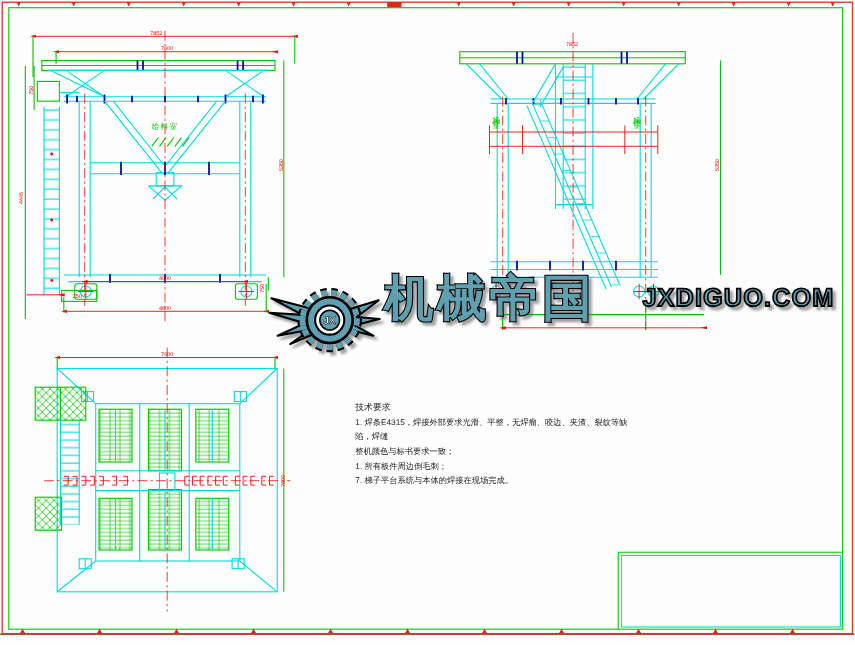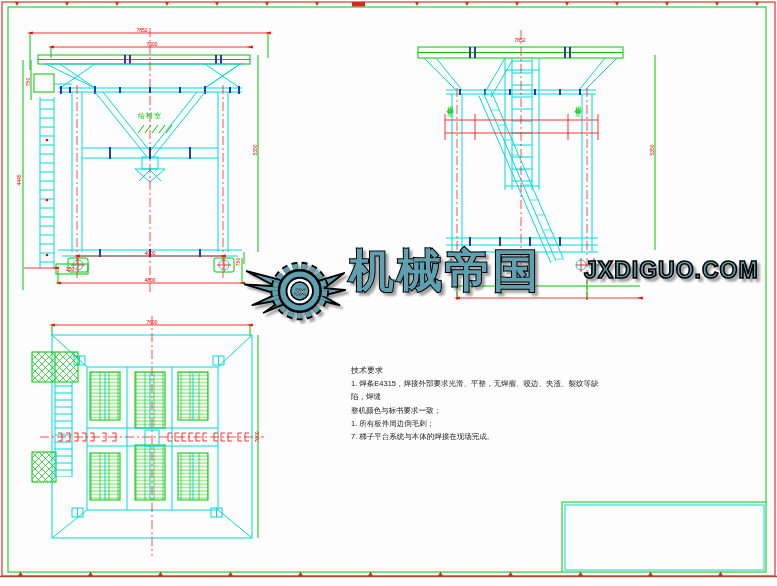--- a/index.html
+++ b/index.html
@@ -14,21 +14,21 @@
   .cyt{stroke:var(--cyan);fill:none;stroke-width:.7;}
   .gr{stroke:var(--green);fill:none;stroke-width:1;}
   .rd{stroke:var(--red);fill:none;stroke-width:.8;}
   .rdd{stroke:var(--red);fill:none;stroke-width:.7;stroke-dasharray:9 3 2 3;}
   .bl{stroke:var(--blue);fill:none;stroke-width:1.6;}
   .dim{fill:var(--red);font-size:5px;}
   .ol{position:absolute;}
   .room{color:var(--green);font-size:7px;letter-spacing:1px;line-height:1.1;white-space:nowrap;}
   .vtext{writing-mode:vertical-rl;text-orientation:upright;letter-spacing:2px;}
   
-  .tech{position:absolute;left:351px;top:364px;width:260px;color:#1a1a1a;
+  .tech{position:absolute;left:323px;top:364px;width:260px;color:#1a1a1a;
         font-size:7.5px;line-height:13.2px;}
   .tech .t-title{font-size:8px;}
   
   .watermark{position:absolute;left:243px;top:248px;display:flex;align-items:flex-start;gap:2px;
              filter:drop-shadow(3px 3px 1px rgba(90,90,90,.55));}
   .wm-texts{display:flex;flex-direction:row;align-items:center;}
   .wm-cn{font-size:45px;font-weight:bold;color:var(--teal);letter-spacing:3px;line-height:1;
          -webkit-text-stroke:2px #000;paint-order:stroke;}
   .wm-en{font-size:23px;font-weight:bold;color:var(--teal);letter-spacing:1px;line-height:1;
          -webkit-text-stroke:1.6px #000;margin-top:0px;margin-left:43px;}

